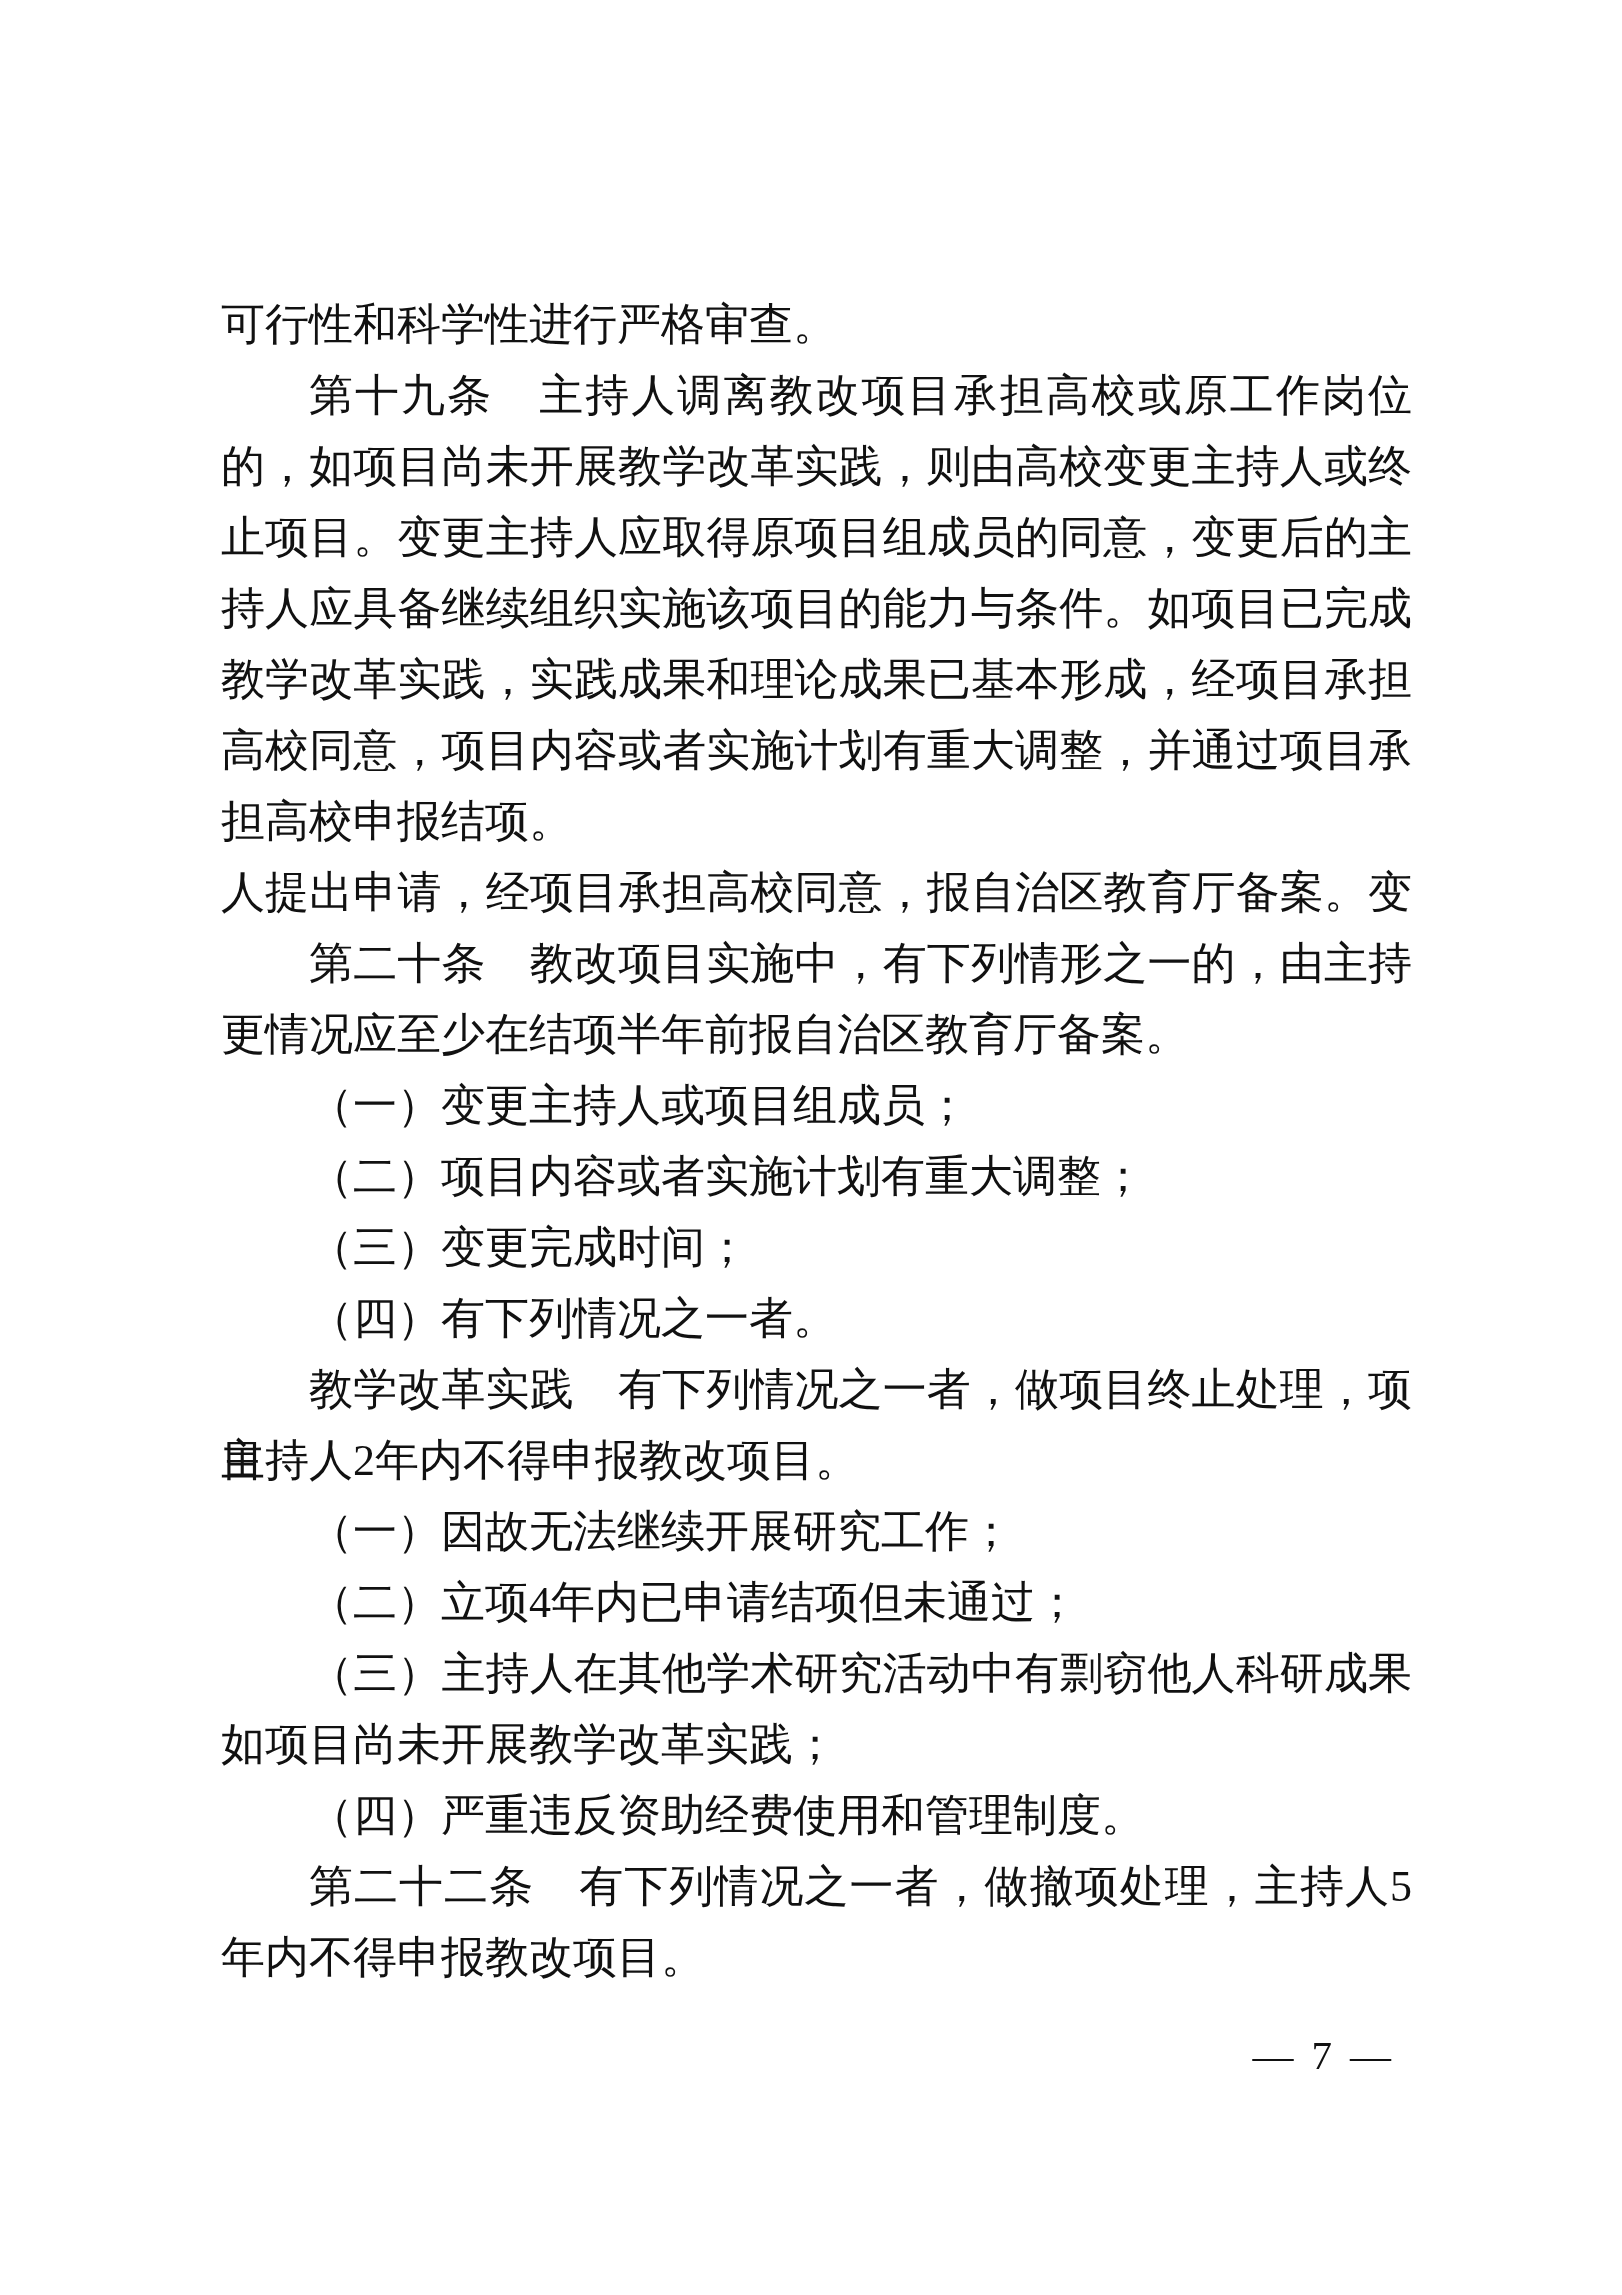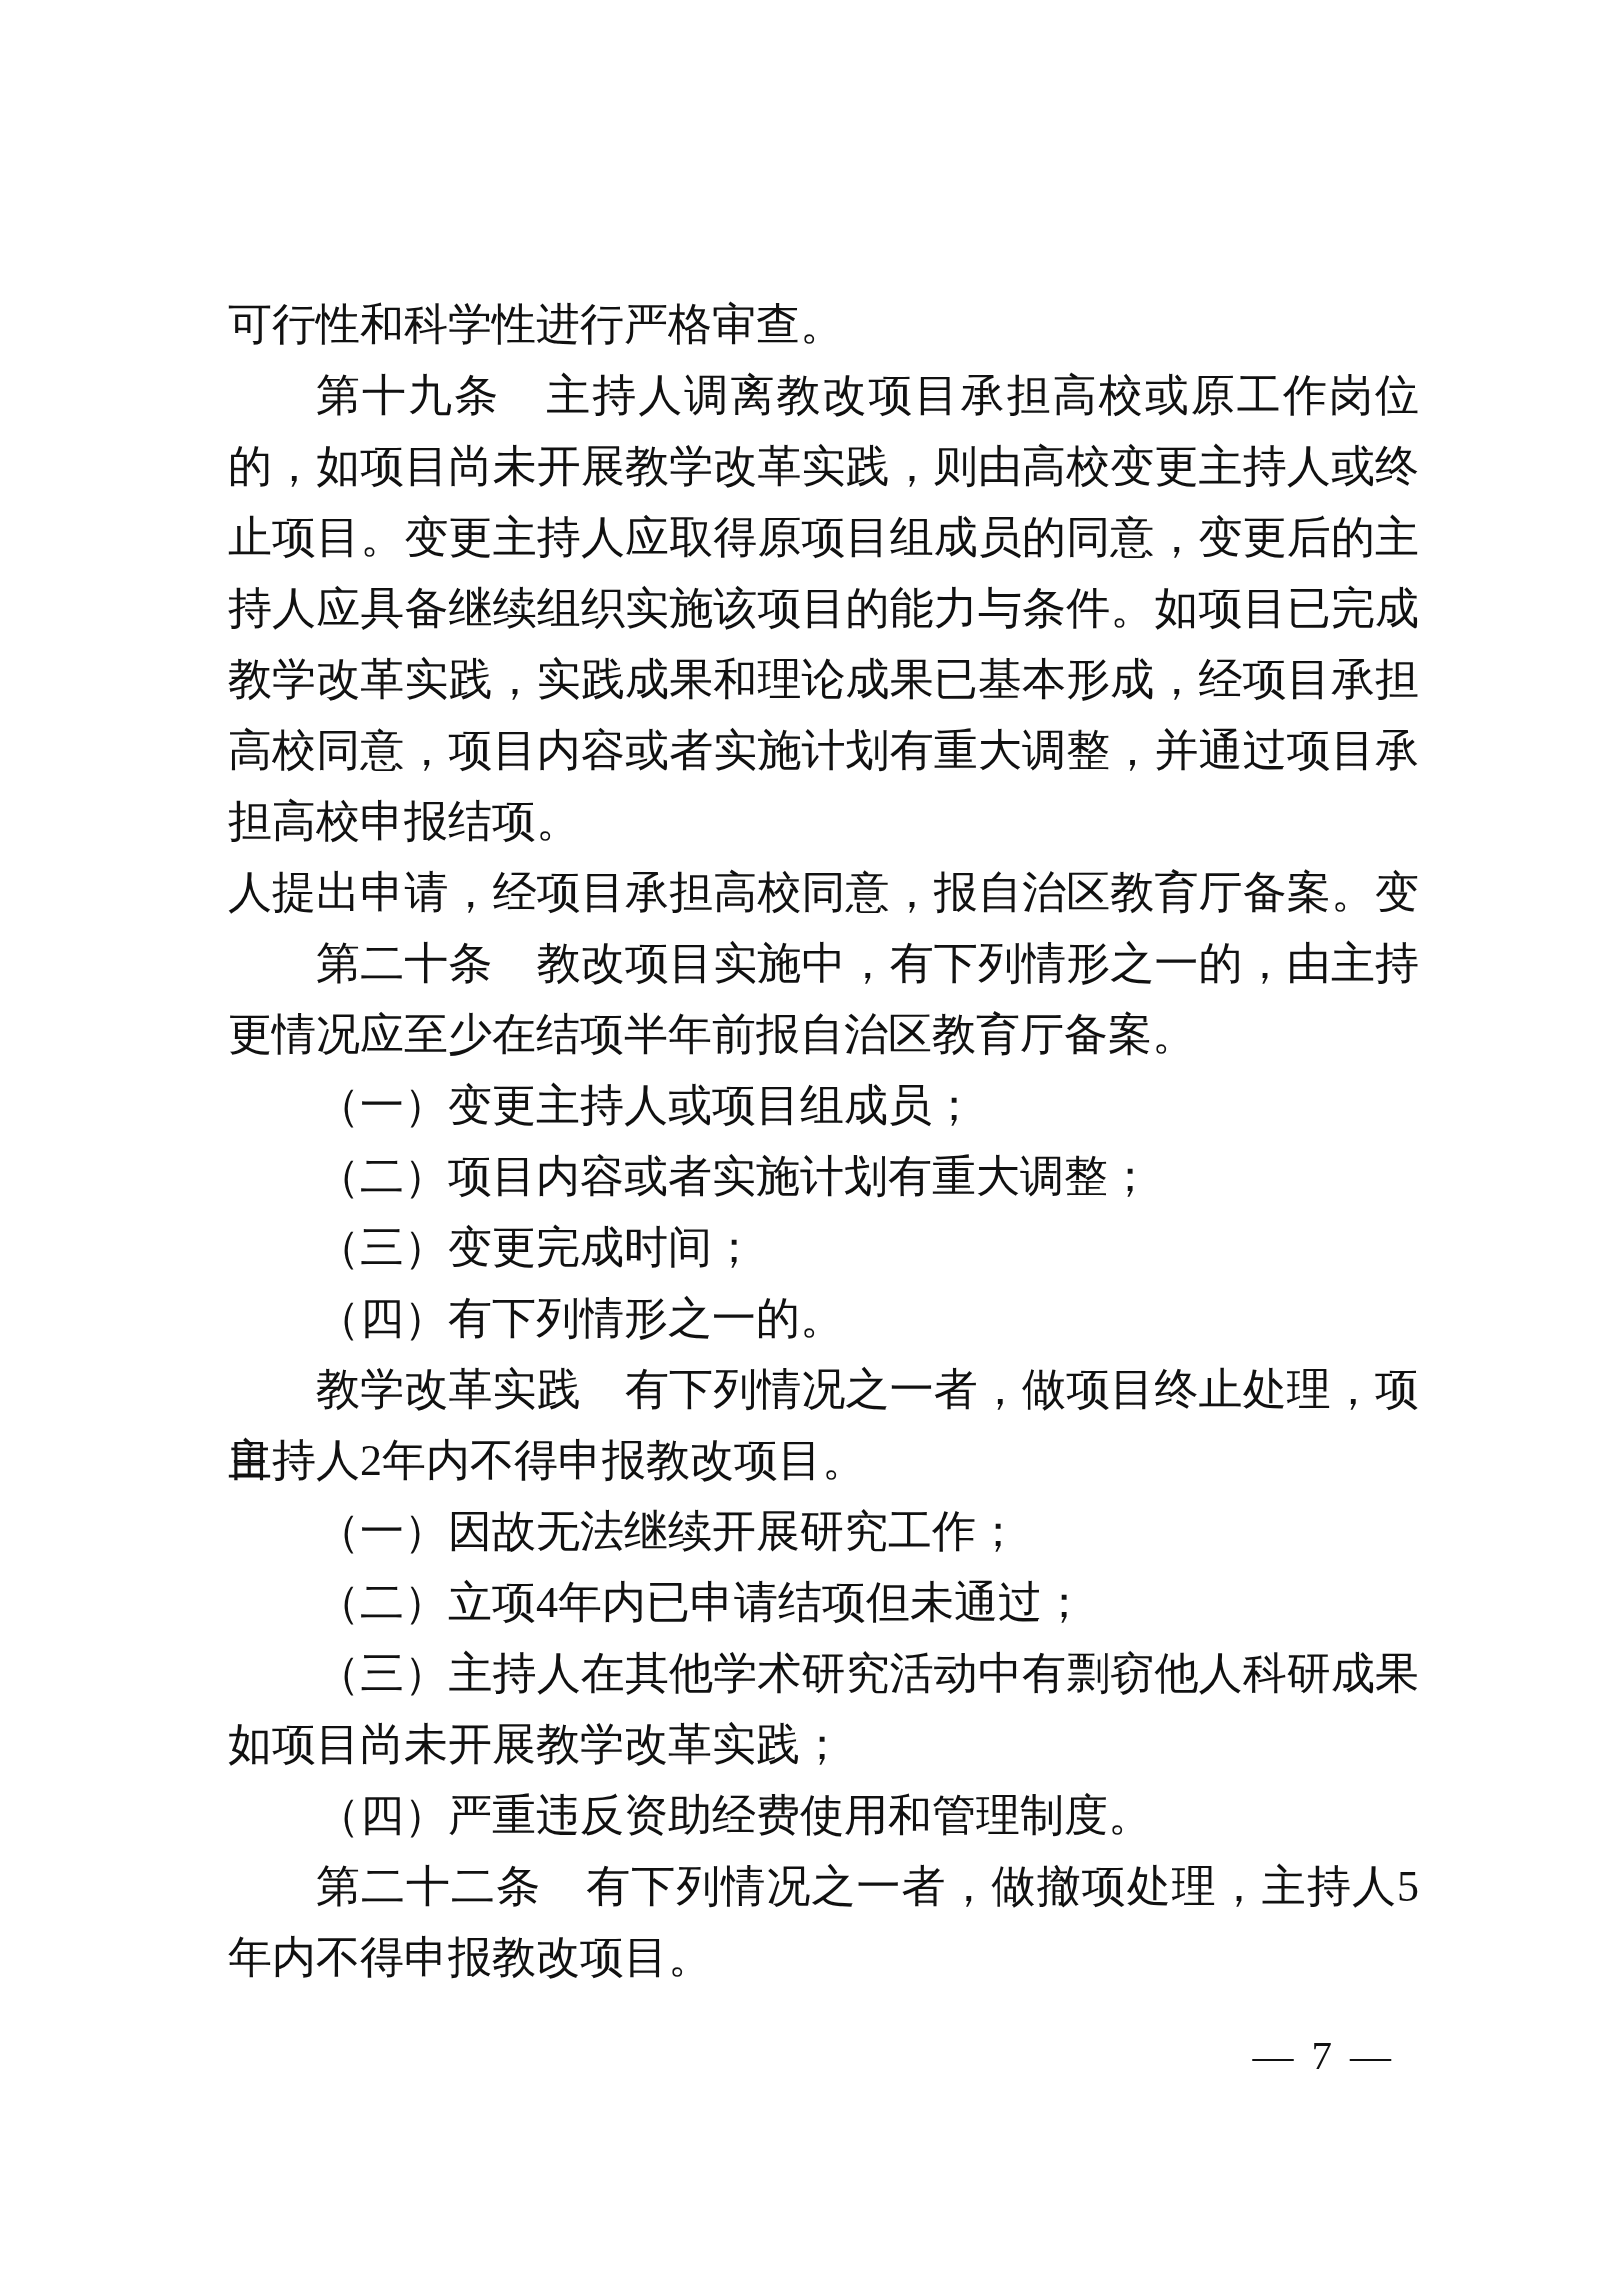--- a/index.html
+++ b/index.html
@@ -7,21 +7,21 @@
     width: 1623px;
     height: 2295px;
     background: #ffffff;
     position: relative;
     font-family: "Liberation Serif", serif;
     color: #111111;
     overflow: hidden;
   }
   .text-block {
     position: absolute;
-    left: 228px;
+    left: 221px;
     top: 289px;
     width: 1191px;
   }
   .ln {
     font-size: 44px;
     line-height: 71px;
     height: 71px;
     white-space: nowrap;
     letter-spacing: 0px;
     text-align: left;
@@ -58,21 +58,21 @@
   <div class="ln j">持人应具备继续组织实施该项目的能力与条件。如项目已完成</div>
   <div class="ln j">教学改革实践，实践成果和理论成果已基本形成，经项目承担</div>
   <div class="ln j">高校同意，项目内容或者实施计划有重大调整，并通过项目承</div>
   <div class="ln">担高校申报结项。</div>
   <div class="ln j">人提出申请，经项目承担高校同意，报自治区教育厅备案。变</div>
   <div class="ln ind j">第二十条　教改项目实施中，有下列情形之一的，由主持</div>
   <div class="ln">更情况应至少在结项半年前报自治区教育厅备案。</div>
   <div class="ln ind">（一）变更主持人或项目组成员；</div>
   <div class="ln ind">（二）项目内容或者实施计划有重大调整；</div>
   <div class="ln ind">（三）变更完成时间；</div>
-  <div class="ln ind">（四）有下列情形之一的。</div>
+  <div class="ln ind">（四）有下列情况之一者。</div>
   <div class="ln ind j">教学改革实践　有下列情况之一者，做项目终止处理，项目</div>
   <div class="ln">主持人2年内不得申报教改项目。</div>
   <div class="ln ind">（一）因故无法继续开展研究工作；</div>
   <div class="ln ind">（二）立项4年内已申请结项但未通过；</div>
   <div class="ln ind j">（三）主持人在其他学术研究活动中有剽窃他人科研成果</div>
   <div class="ln">如项目尚未开展教学改革实践；</div>
   <div class="ln ind">（四）严重违反资助经费使用和管理制度。</div>
   <div class="ln ind j">第二十二条　有下列情况之一者，做撤项处理，主持人5</div>
   <div class="ln">年内不得申报教改项目。</div>
 </div>

